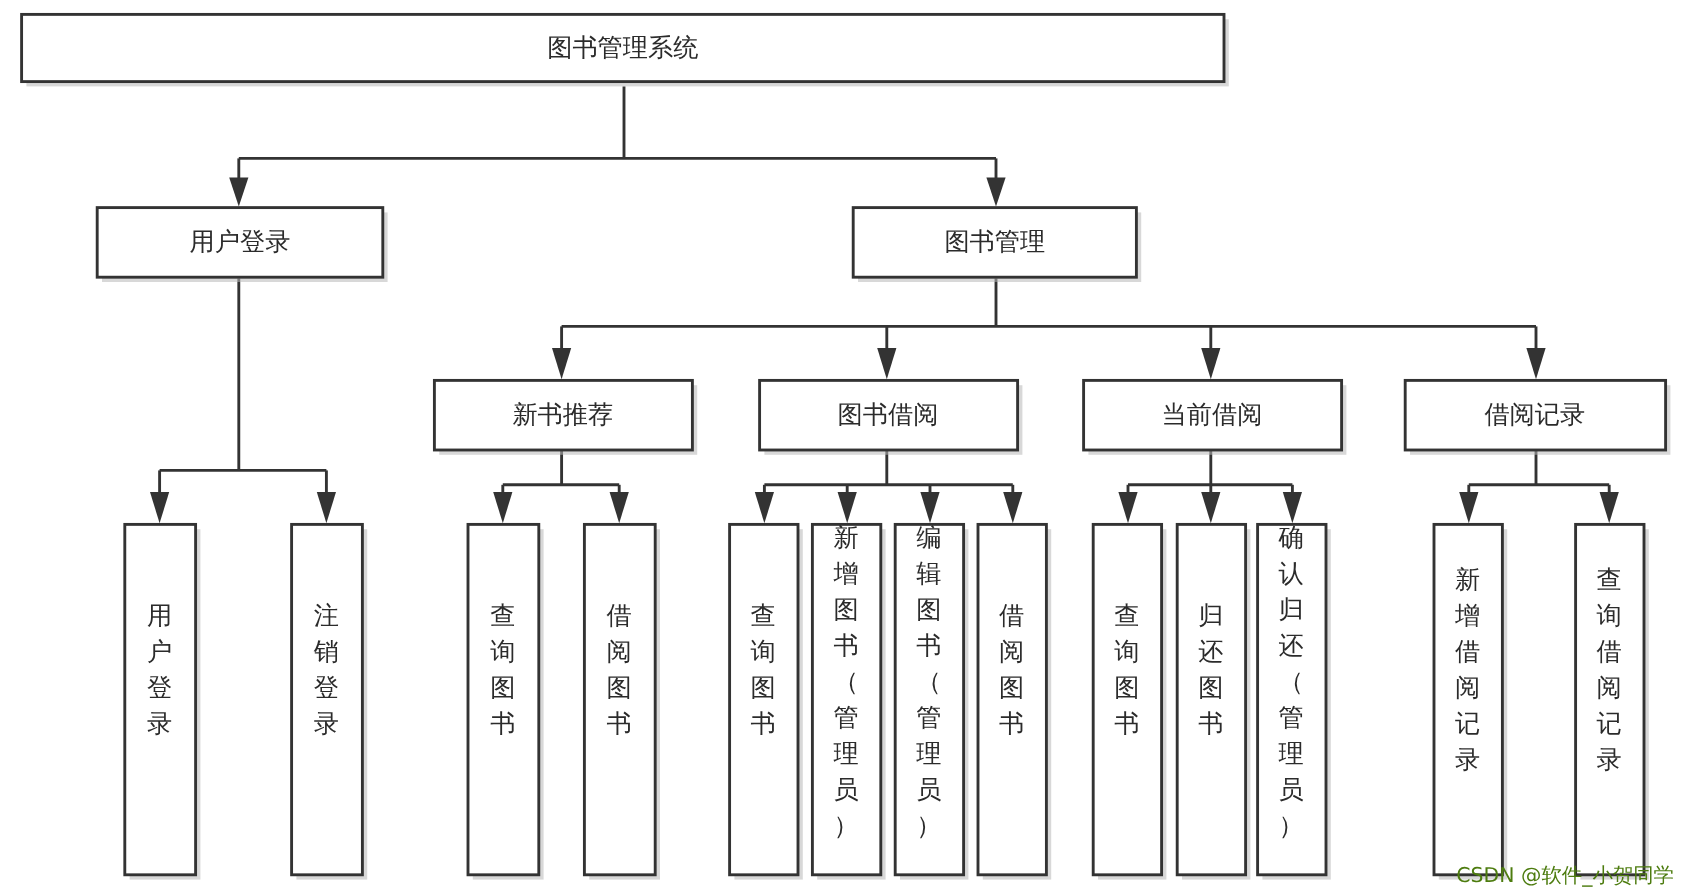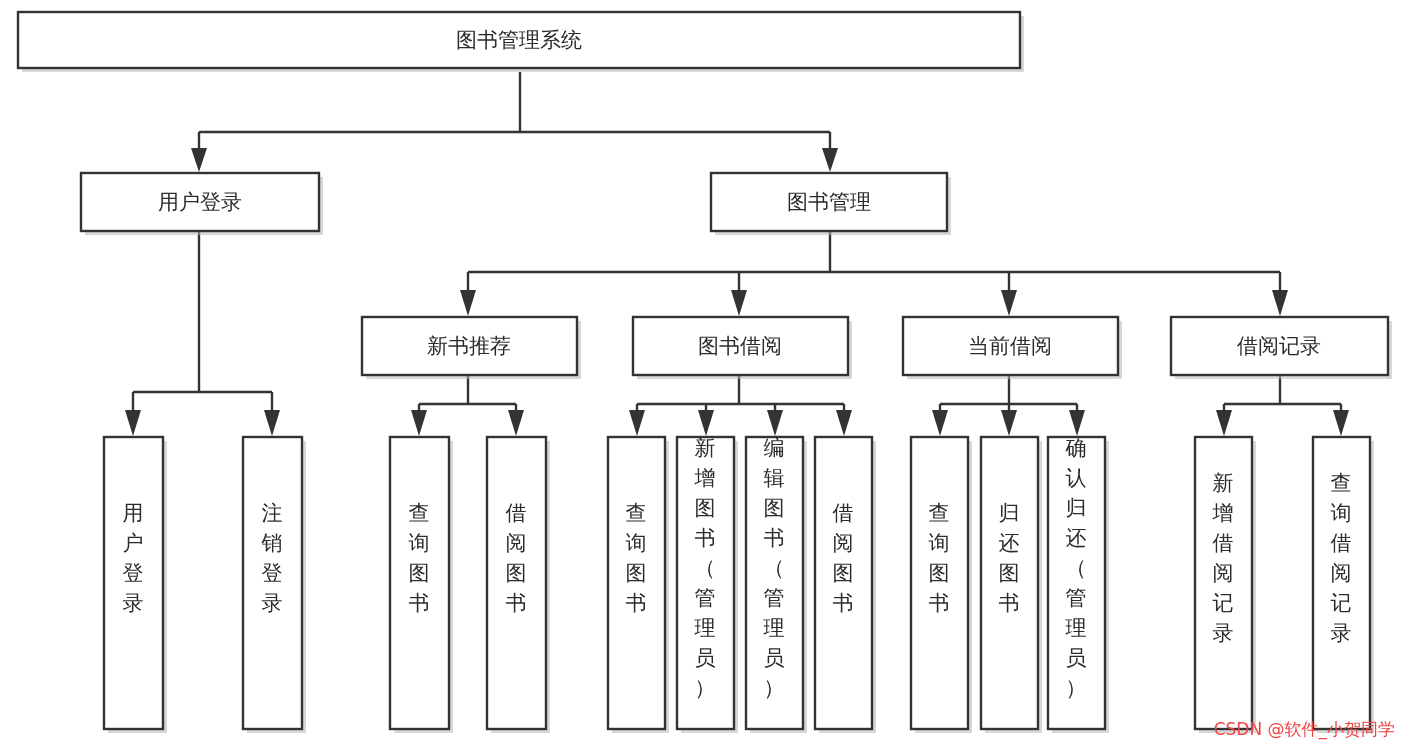--- a/index.html
+++ b/index.html
@@ -58,21 +58,21 @@
     font-family: "DejaVu Sans", "Liberation Sans", sans-serif;
     font-size: 21px;
     text-anchor: middle;
   }
   .watermark {
     position: absolute;
     right: 10px;
     bottom: 6px;
     font-family: "DejaVu Sans", "Liberation Sans", sans-serif;
     font-size: 17px;
-    color: #ef4444;
+    color: #4d7c0f;
     white-space: nowrap;
     user-select: none;
   }
 </style>
 </head>
 <body>
 
 <div id="diagram-root">
 
   <svg class="canvas" viewBox="0 0 1405 747">

